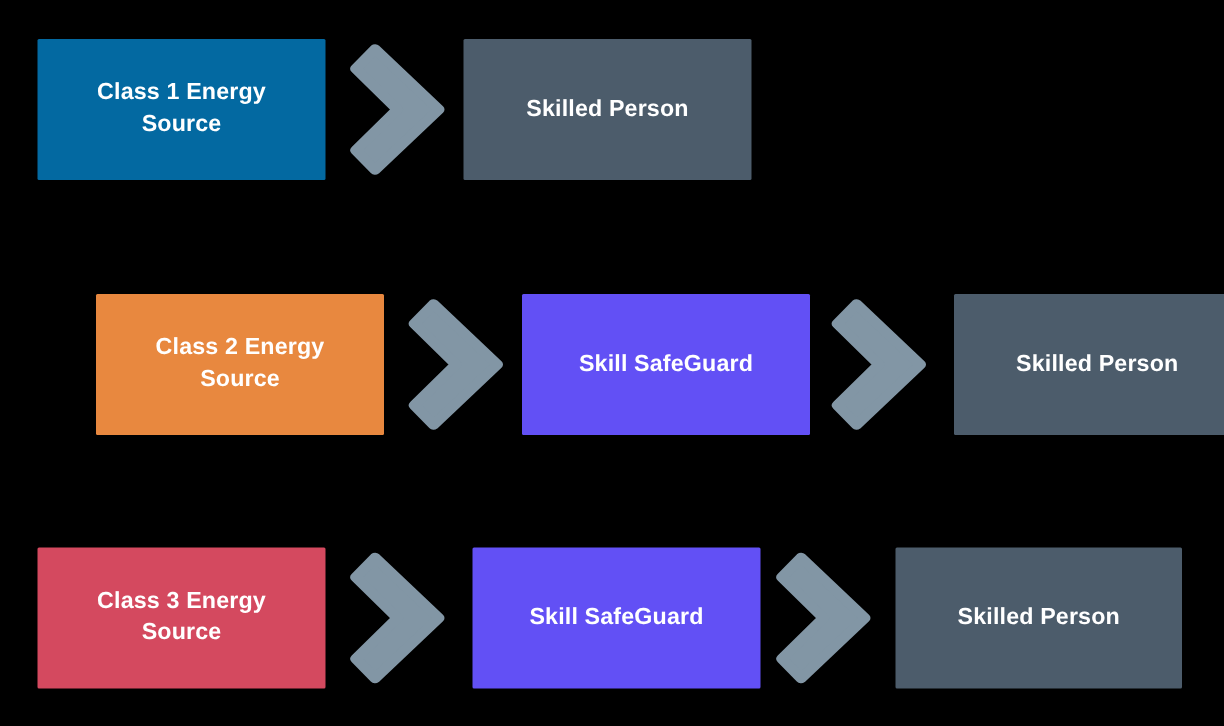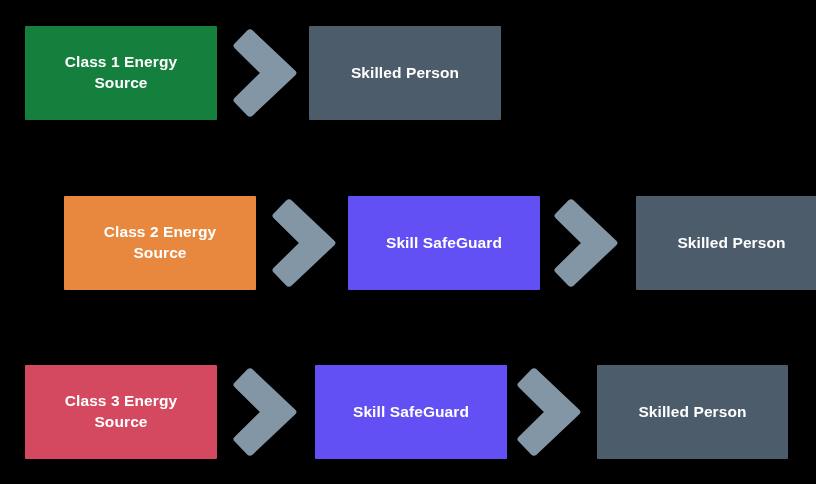--- a/index.html
+++ b/index.html
@@ -52,21 +52,21 @@
 </head>
 <body>
 
 <div id="diagram" style="width: 816px; height: 484px; background: rgb(0, 0, 0);">
     <div style="position: absolute; left: 0px; top: 0px; width: 100%; height: 100%;">
       <div class="chevron" style="left: 233px; top: 29px; width: 66px; height: 88px;">
         <svg viewBox="0 0 62 94" preserveAspectRatio="none" aria-hidden="true">
           <path d="M 16 4 L 4 18 L 30 47 L 4 76 L 16 90 L 56 47 Z" fill="#8296A5" stroke="#8296A5" stroke-width="7" stroke-linejoin="round" stroke-linecap="round"></path>
         </svg>
       </div>
-      <div class="node" style="left: 25px; top: 26px; width: 192px; height: 94px; background: #15803d;">
+      <div class="node" style="left: 25px; top: 26px; width: 192px; height: 94px; background: #0369a1;">
         <span class="label">Class 1 Energy
 Source</span>
       </div>
       <div class="node" style="left: 309px; top: 26px; width: 192px; height: 94px; background: rgb(76, 92, 107);">
         <span class="label">Skilled Person</span>
       </div>
     </div>
     <div style="position: absolute; left: 0px; top: 0px; width: 100%; height: 100%; margin-left: 39px;">
       <div class="chevron" style="left: 233px; top: 199px; width: 66px; height: 88px;">
         <svg viewBox="0 0 62 94" preserveAspectRatio="none" aria-hidden="true">

